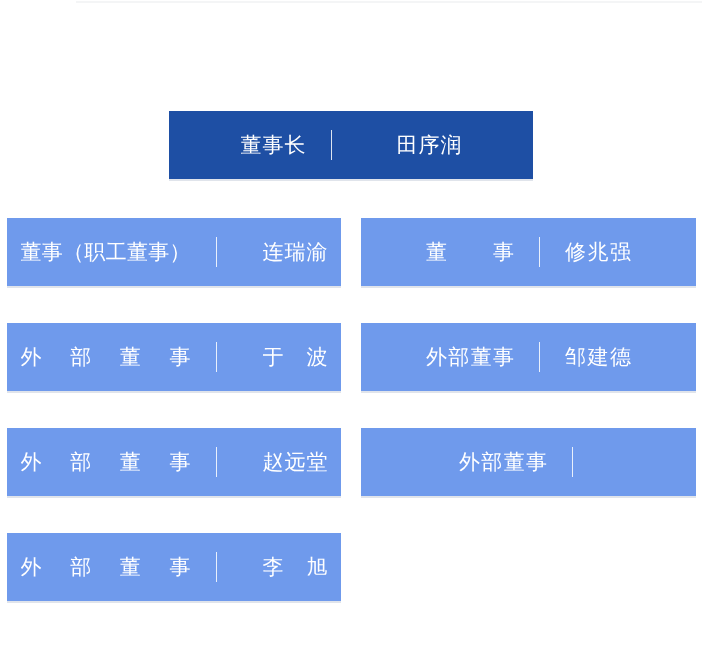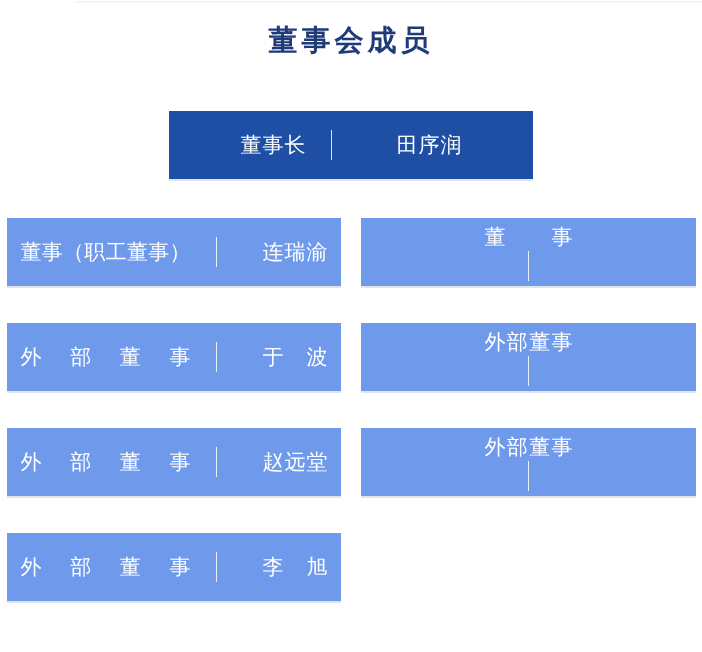--- a/index.html
+++ b/index.html
@@ -49,21 +49,21 @@
   .chairman {
     left: 169px;
     top: 111px;
     width: 364px;
     background: var(--primary, #1e4fa4);
   }
   .member {
     background: var(--secondary, #6f9aec);
   }
   .col-left  { left: 7px;   width: 334px; }
-  .col-right { left: 361px; width: 335px; flex-direction: column; }
+  .col-right { left: 361px; width: 335px; }
   .row1 { top: 218px; }
   .row2 { top: 323px; }
   .row3 { top: 428px; }
   .row4 { top: 533px; }
 
   .role, .name {
     display: inline-block;
     text-align: justify;
     text-align-last: justify;
     -moz-text-align-last: justify;
@@ -84,48 +84,49 @@
     background: rgba(255, 255, 255, 0.85);
   }
 </style>
 </head>
 <body style="--primary: #1e4fa4; --secondary: #6f9aec; --title_text: #1e3a78; --card_text: #ffffff;">
 
 <div class="page">
 
   <div class="topline"></div>
 
-  <div class="page-title">董事会成员</div>
 
   <div class="card chairman">
     <span class="role">董事长</span>
     <span class="divider"></span>
     <span class="name">田序润</span>
   </div>
 
   <div class="card member col-left row1">
     <span class="role">董事（职工董事）</span>
     <span class="divider"></span>
     <span class="name">连瑞渝</span>
   </div>
 
   <div class="card member col-right row1">
     <span class="role">董事</span>
     <span class="divider"></span>
+    <span class="name">修兆强</span>
   </div>
 
   <div class="card member col-left row2">
     <span class="role">外部董事</span>
     <span class="divider"></span>
     <span class="name">于波</span>
   </div>
 
   <div class="card member col-right row2">
     <span class="role">外部董事</span>
     <span class="divider"></span>
+    <span class="name">邹建德</span>
   </div>
 
   <div class="card member col-left row3">
     <span class="role">外部董事</span>
     <span class="divider"></span>
     <span class="name">赵远堂</span>
   </div>
 
   <div class="card member col-right row3">
     <span class="role">外部董事</span>

